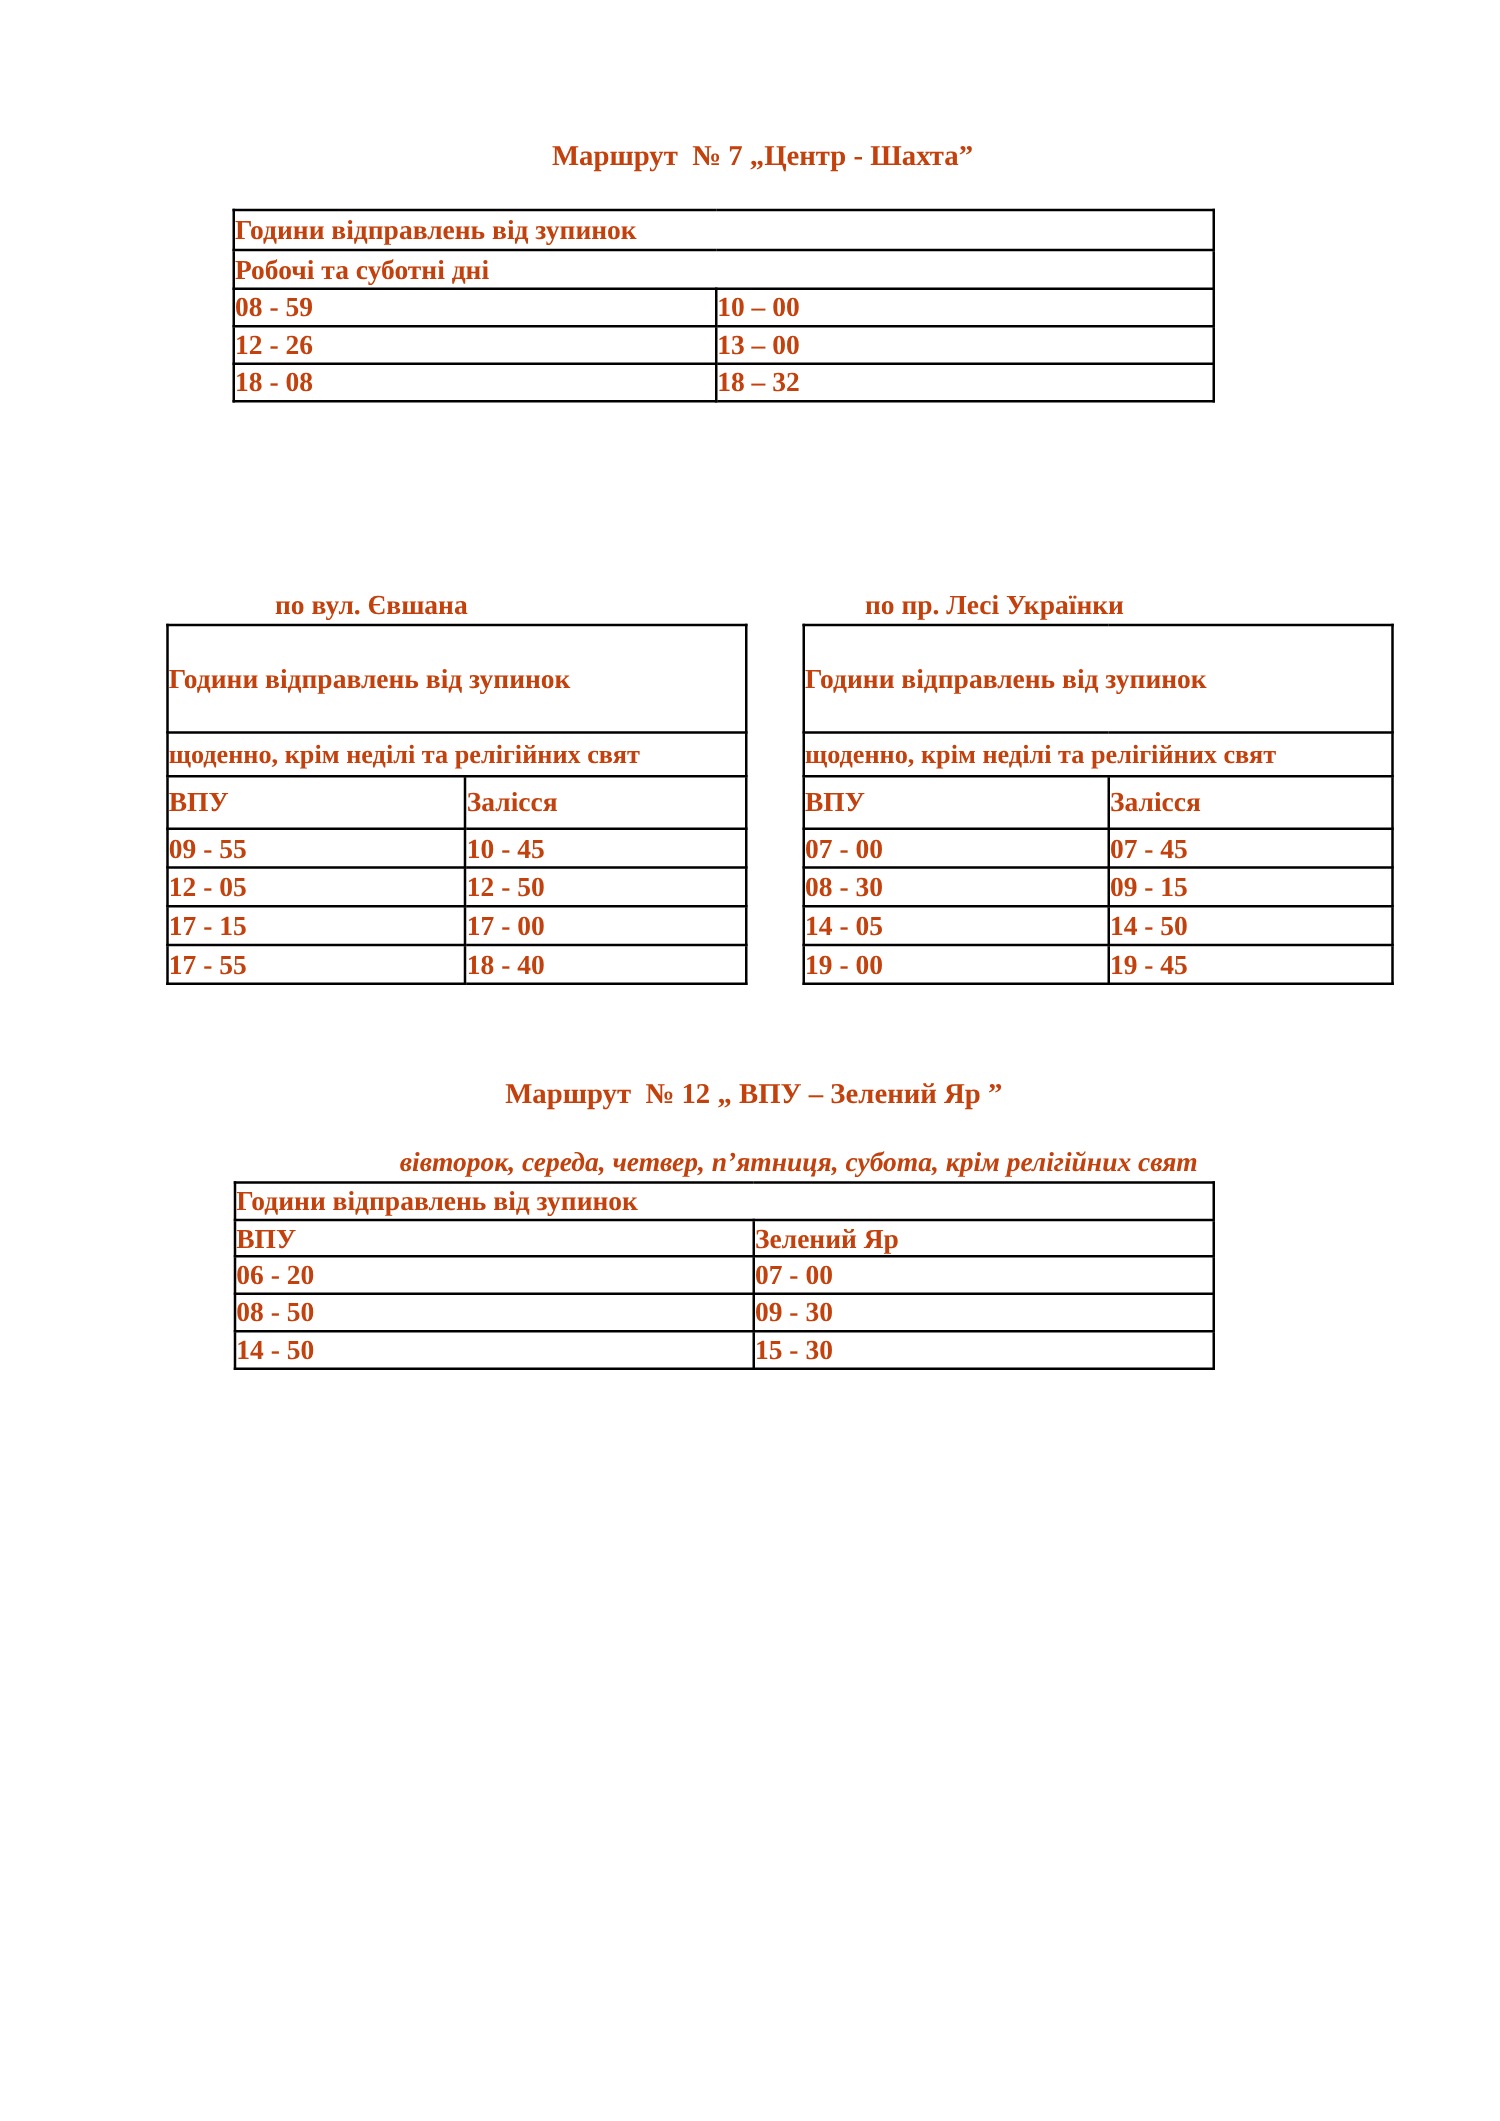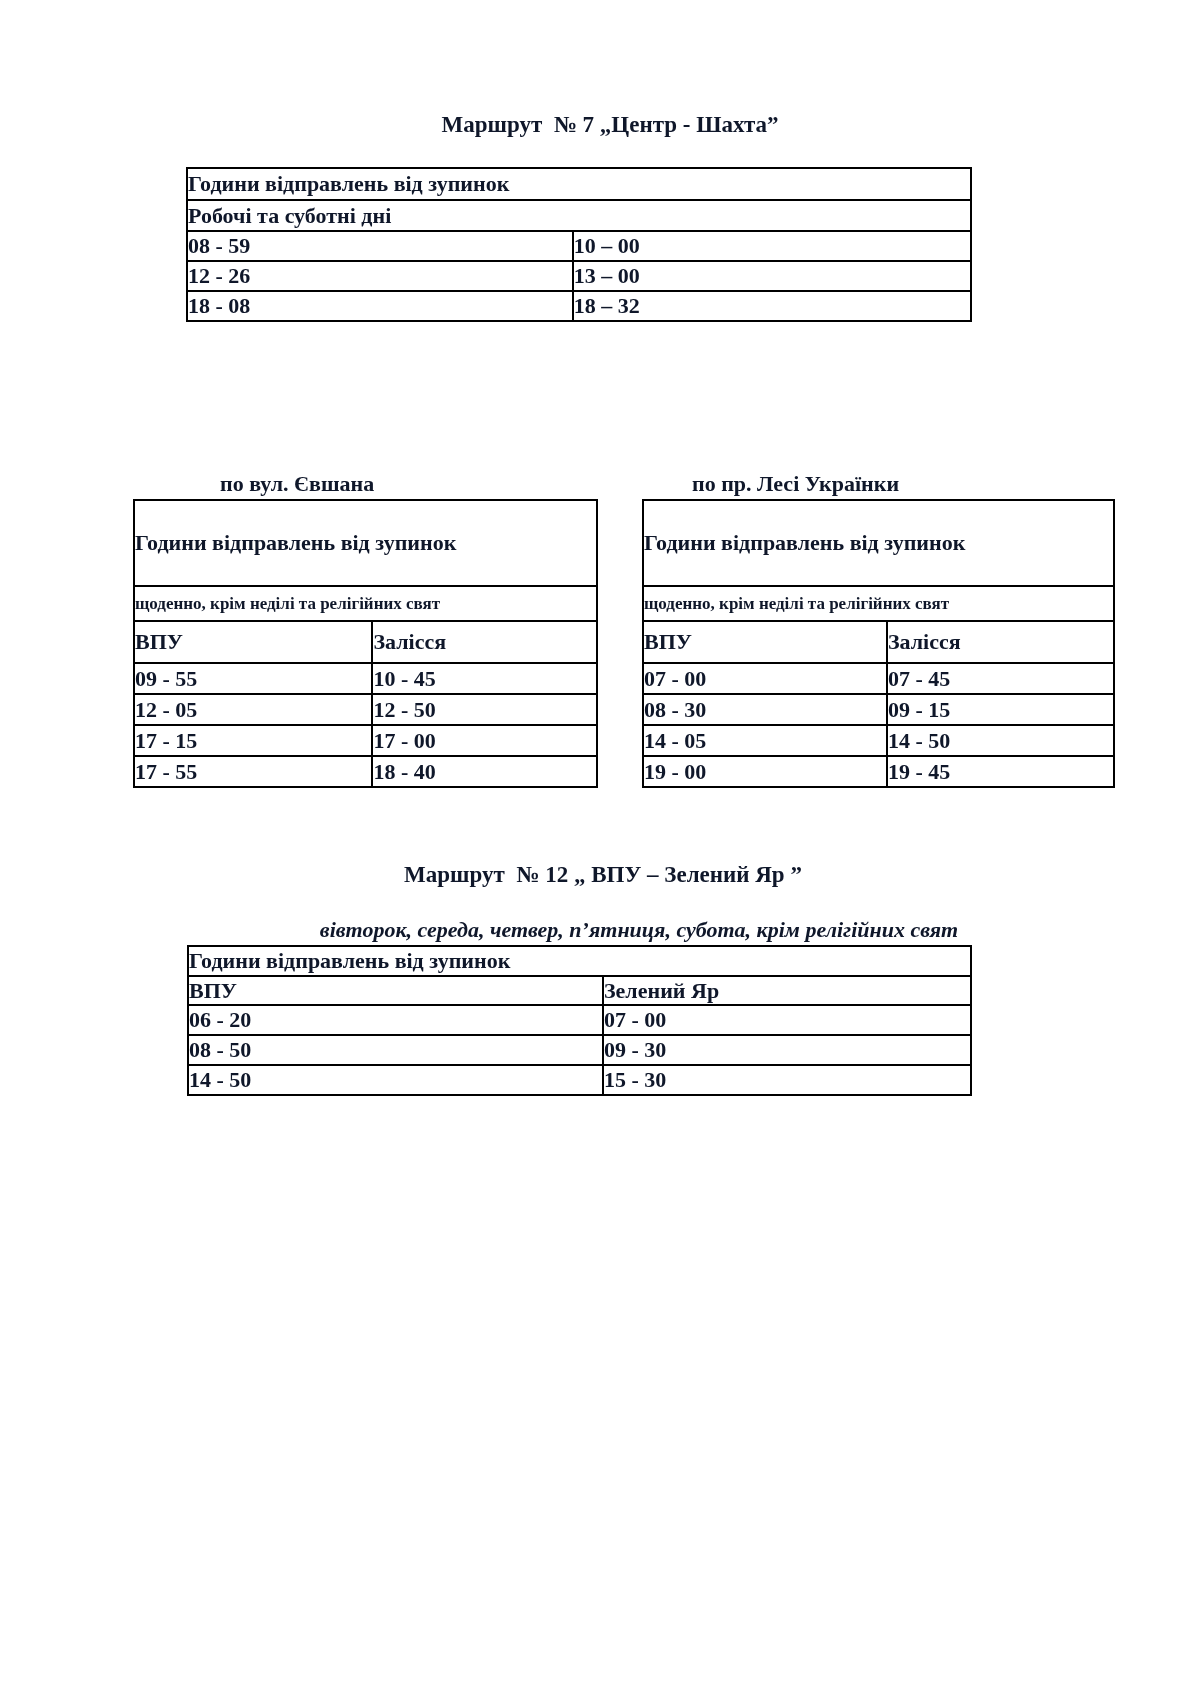--- a/index.html
+++ b/index.html
@@ -4,21 +4,21 @@
 <style>
   html, body { margin: 0; padding: 0; background: #e8e8e8; }
   .page {
     position: relative;
     width: 1200px;
     height: 1697px;
     margin: 0 auto;
     background: #ffffff;
     font-family: "Liberation Serif", "DejaVu Serif", serif;
     font-weight: bold;
-    color: #0f172a;
+    color: #c2410c;
   }
   .route-title {
     position: absolute;
     transform: translateX(-50%);
     white-space: pre;
     font-size: 23px;
     line-height: 1.1;
   }
   .street-label {
     position: absolute;
@@ -50,21 +50,21 @@
   
   .t1 { left: 186px; top: 167px; width: 786px; }
   .t1 .r-head td  { height: 30px; }
   .t1 .r-days td  { height: 29px; }
   .t1 .r-cols td  { height: 46px; }
   .t1 .r-data td  { height: 28px; }
   
   .t2l { left: 133px; top: 499px; width: 465px; }
   .t2r { left: 642px; top: 499px; width: 473px; }
   .t2 .r-head td  { height: 84px; }
-  .t2 .r-days td  { height: 33px; font-size: 17px; }
+  .t2 .r-days td  { height: 33px; font-size: 21px; }
   .t2 .r-cols td  { height: 40px; }
   .t2 .r-data td  { height: 29px; }
   
   .t3 { left: 187px; top: 945px; width: 785px; }
   .t3 .r-head td  { height: 28px; }
   .t3 .r-cols td  { height: 27px; }
   .t3 .r-data td  { height: 28px; }
 </style>
 </head>
 <body>

